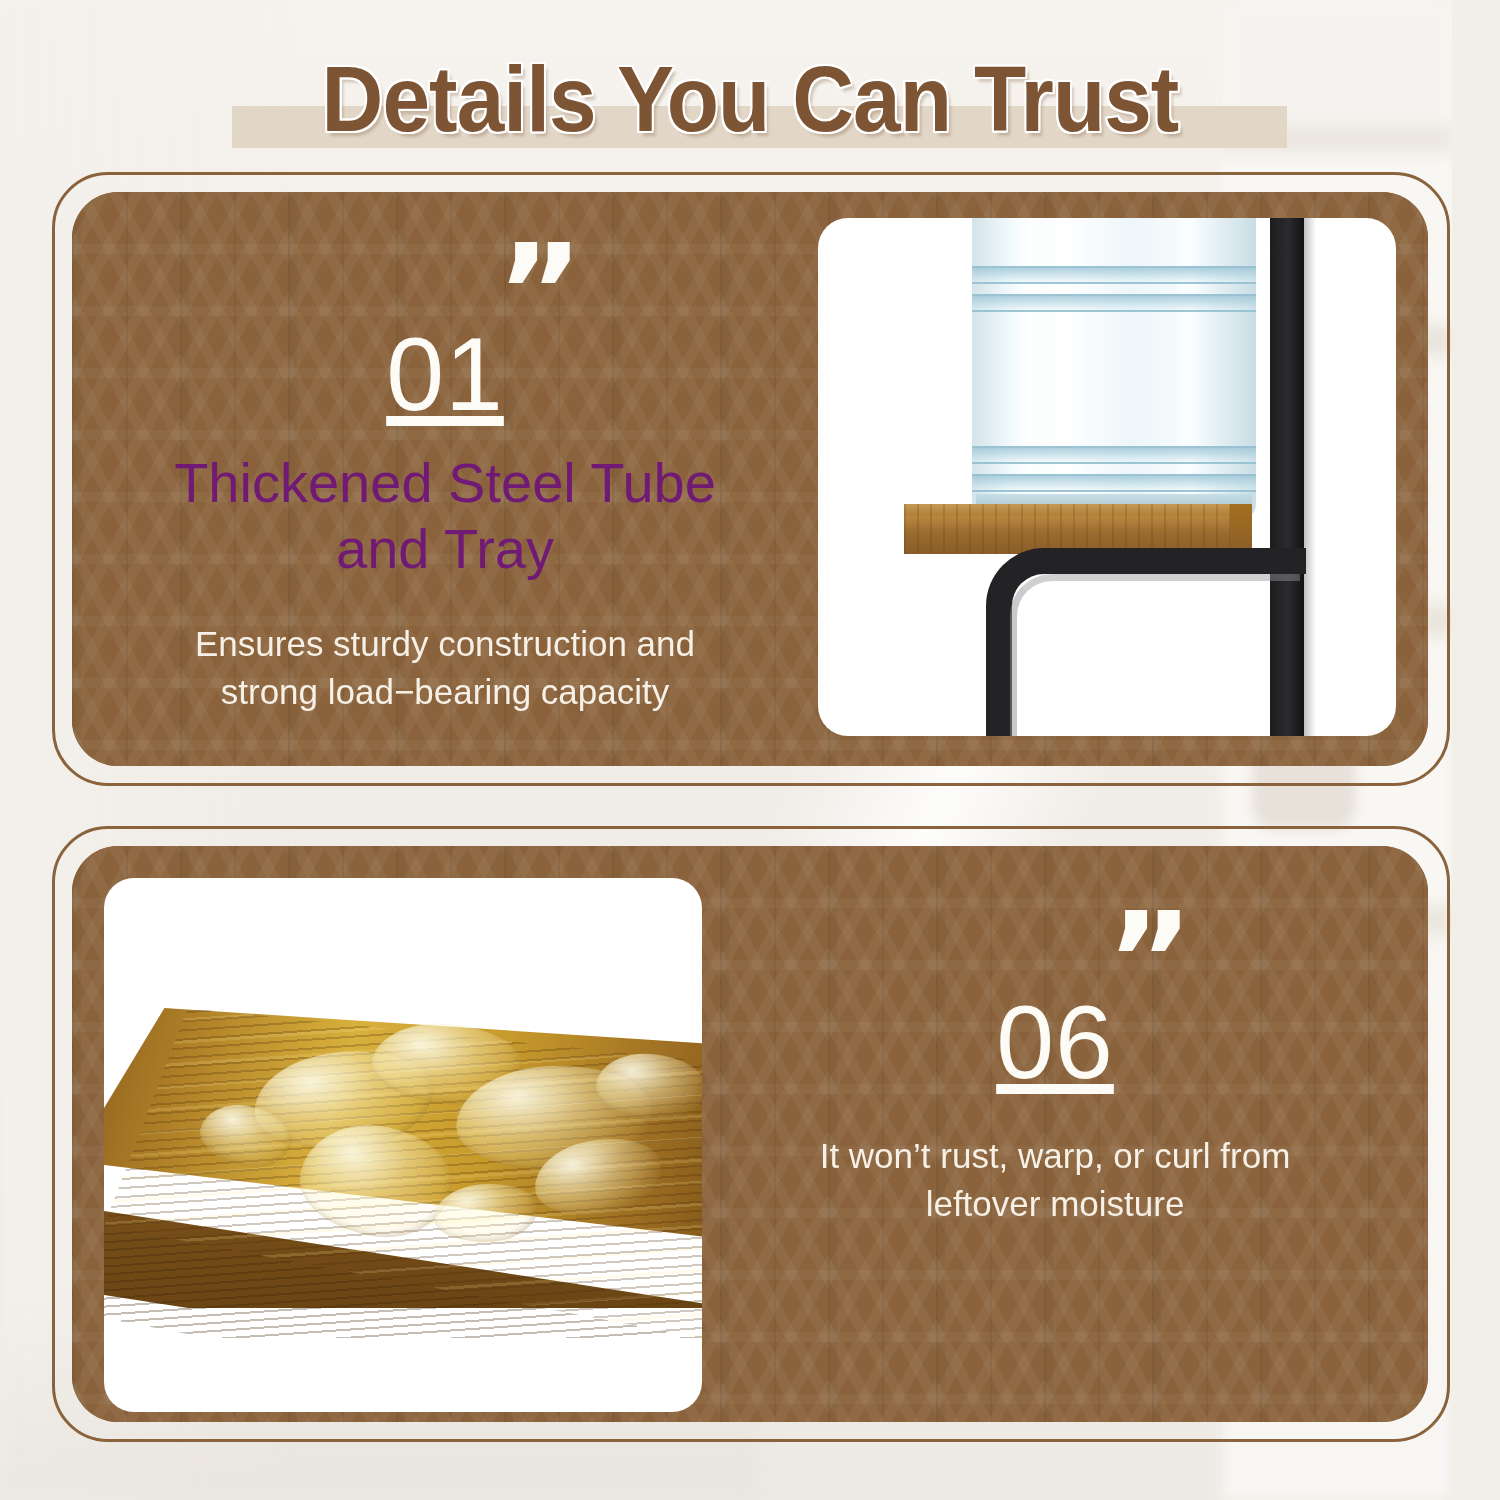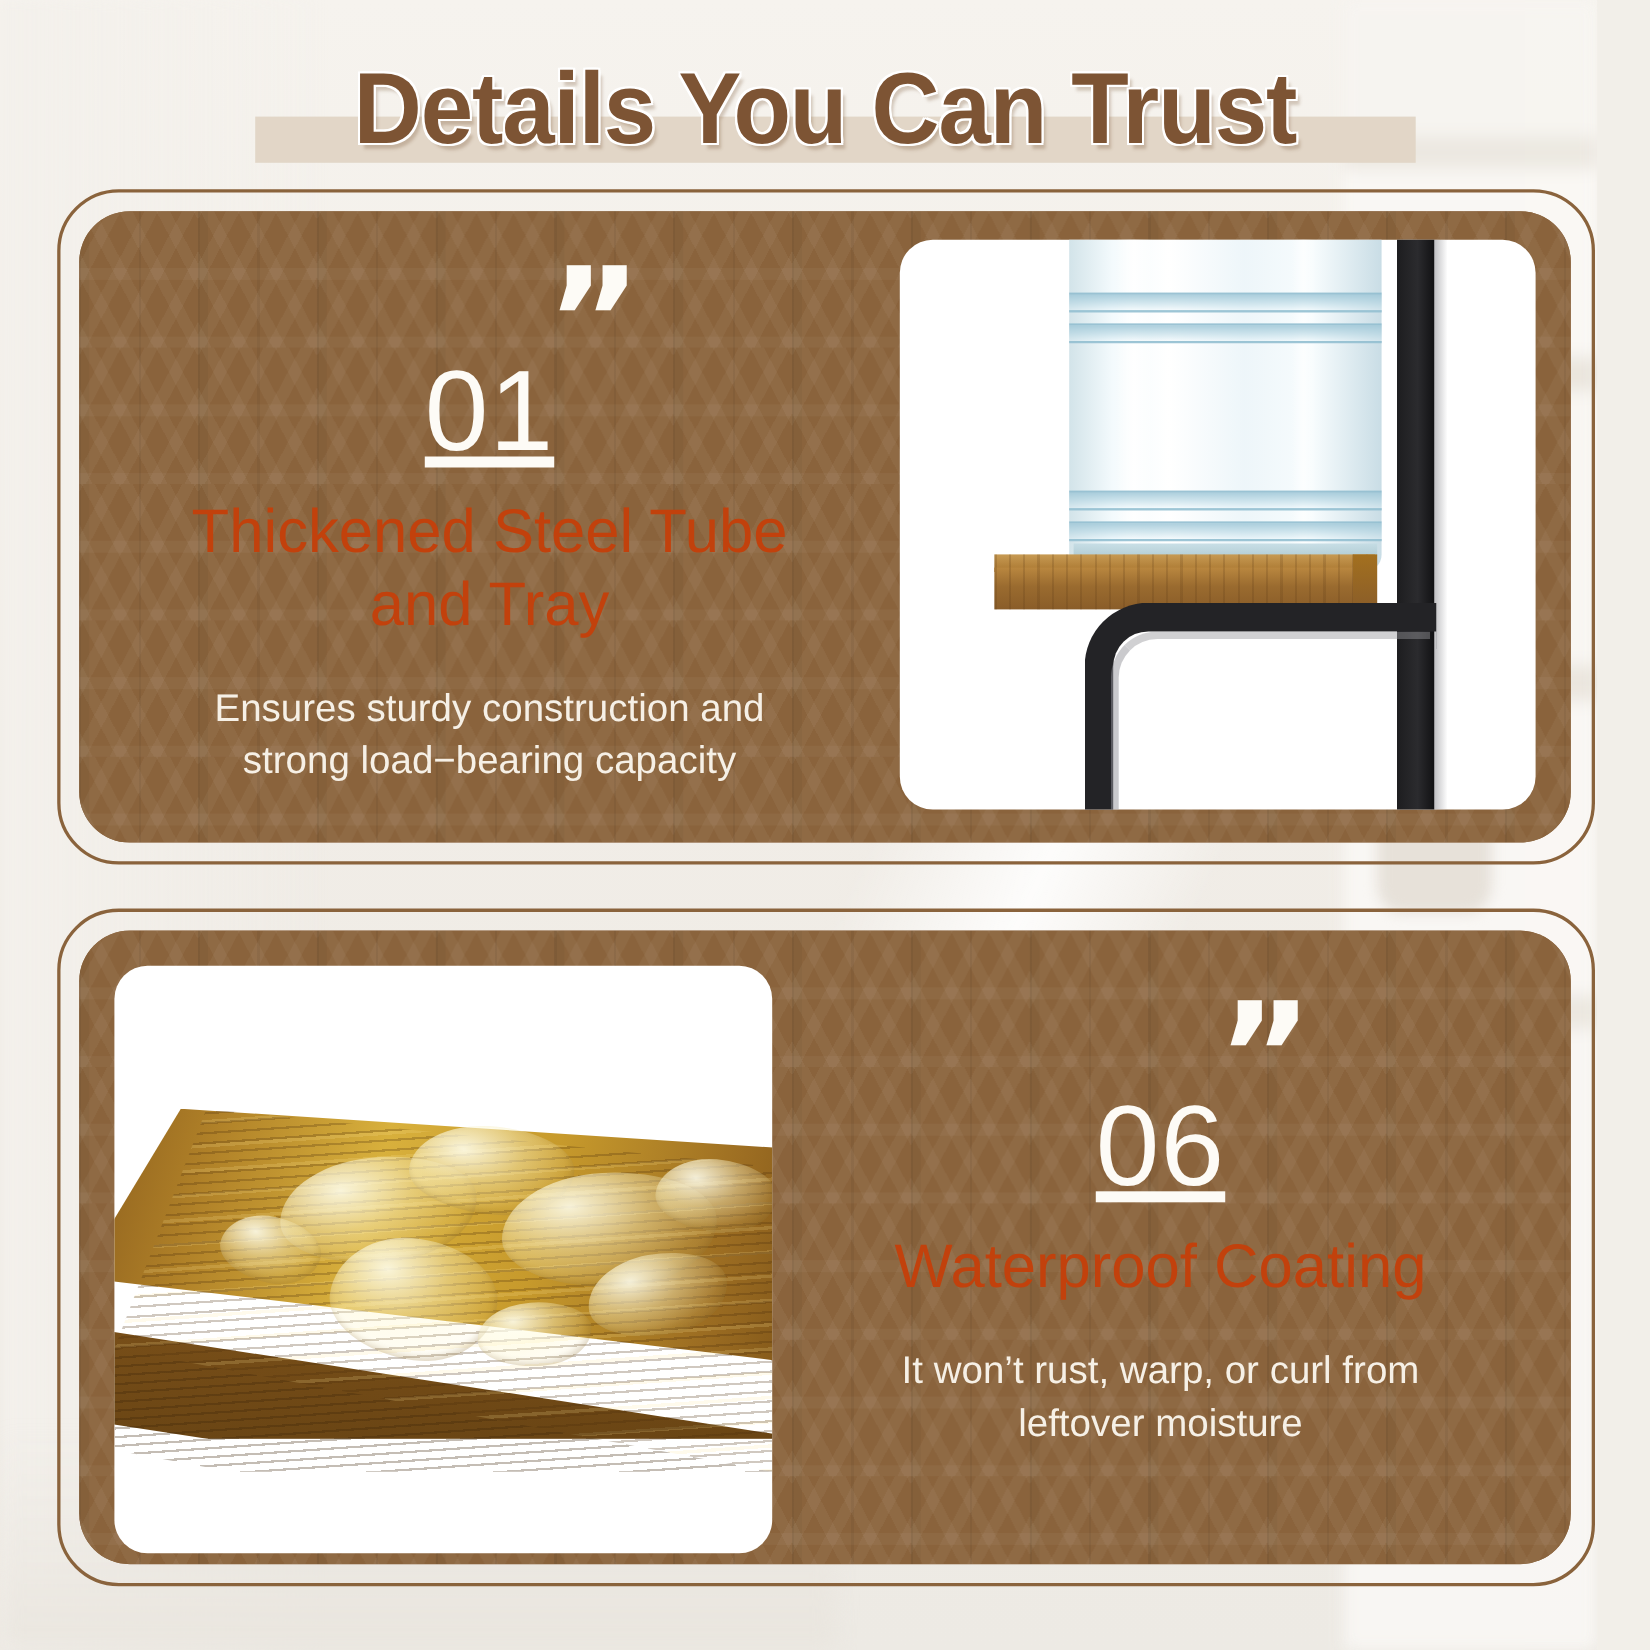--- a/index.html
+++ b/index.html
@@ -192,21 +192,21 @@
     color: #fdfbf6;
     display: block;
     letter-spacing: 1px;
     text-decoration: underline;
   }
   .feature-head {
     font-family: "Liberation Sans", sans-serif;
     font-weight: normal;
     font-size: 56px;
     line-height: 66px;
-    color: #c2410c;
+    color: #701a75;
     display: block;
     margin-top: 24px;
     white-space: pre-line;
   }
   .feature-sub {
     font-family: "Liberation Sans", sans-serif;
     font-weight: normal;
     font-size: 35px;
     line-height: 48px;
     color: #f6f0e6;
@@ -494,18 +494,17 @@
       <div class="droplet d5"></div>
       <div class="droplet d6"></div>
       <div class="droplet d7"></div>
       <div class="droplet d8"></div>
     </div>
   </div>
 
   <div class="feature-text" id="card2-text">
     <span class="quote-mark">”</span>
     <span class="feature-num">06</span>
-    <span class="feature-head">Waterproof Coating</span>
     <span class="feature-sub">It won’t rust, warp, or curl from
 leftover moisture</span>
   </div>
 
 </div>
 
 </body></html>

